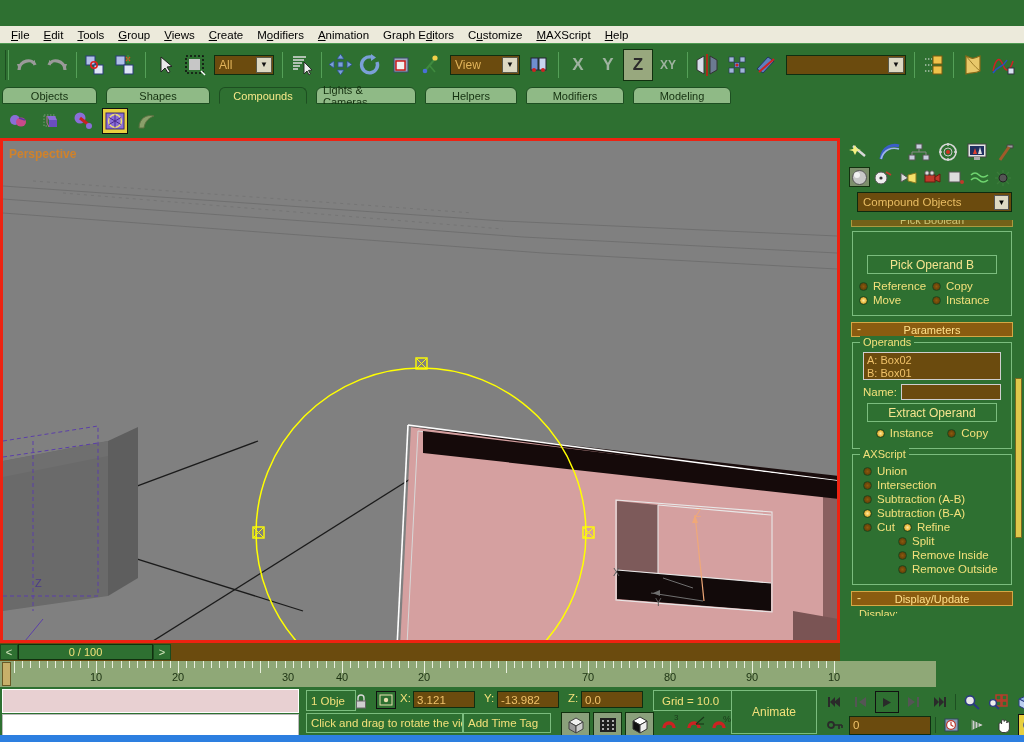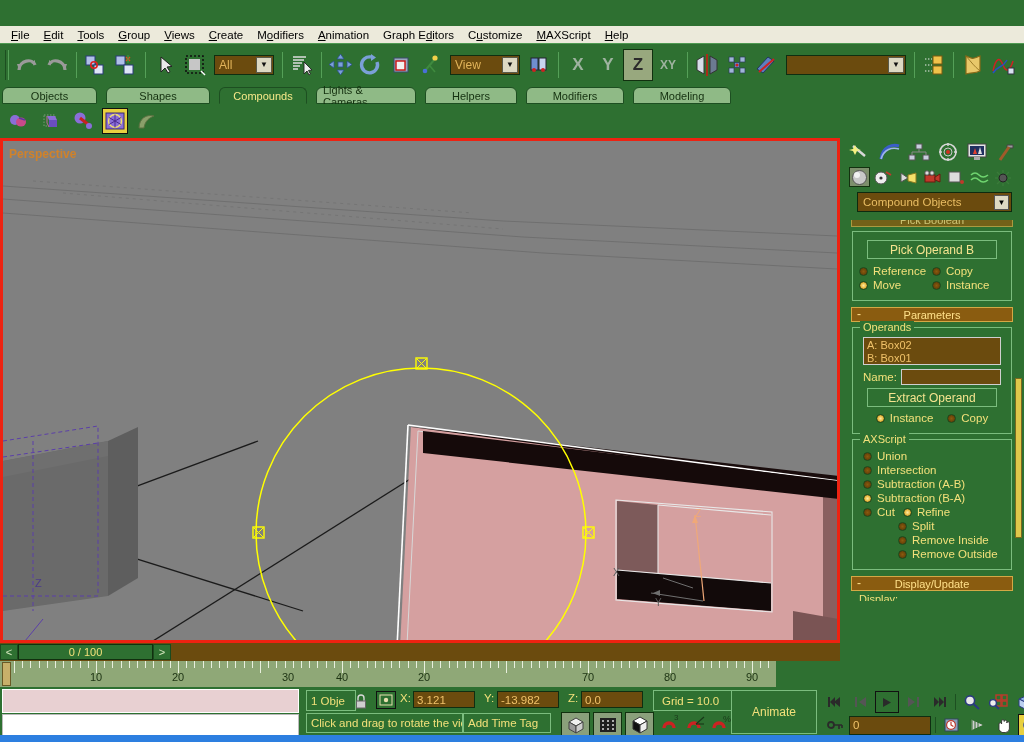--- a/index.html
+++ b/index.html
@@ -157,21 +157,21 @@
     position:absolute;left:0;top:643px;width:840px;height:18px;background:#6b4b0e;
     display:flex;align-items:center;
   }
   .tsl-arrow{ width:18px;height:16px;color:#d8e8c0;font-size:11px;display:flex;align-items:center;justify-content:center;
     background:#2e7031;border:1px solid #1b4a1e;}
   .tsl-field{
     width:135px;height:16px;background:#2e7031;border:1px solid #11300f;
     color:#f2e07a;font-size:11px;display:flex;align-items:center;justify-content:center;
   }
   .ruler{
-    position:absolute;left:0;top:661px;width:776px;height:26px;background:#8fa877;overflow:hidden;
+    position:absolute;left:0;top:661px;width:936px;height:26px;background:#8fa877;overflow:hidden;
   }
   .ruler .tick{position:absolute;top:0;width:1px;background:#e8efdd;}
   .ruler .lbl{position:absolute;top:10px;color:#1d3313;font-size:11px;transform:translateX(-50%);}
   .ruler .handle{position:absolute;left:2px;top:1px;width:9px;height:24px;background:#c8b06a;border:1px solid #6a5a26;}
 
   
   .bottom{
     position:absolute;left:0;top:687px;width:896px;height:55px;background:#2e7031;
   }
   .mx-listener{
@@ -682,21 +682,21 @@
     </div>
 
     <div class="cp-scrollarea">
 
       <div style="margin-top:-8px;">
         <div class="rollup-title" style="opacity:.75;">
           <span>Pick Boolean</span>
         </div>
       </div>
 
-      <div class="grp" style="margin-top:4px;padding-top:6px;">
+      <div class="grp" style="margin-top:4px;padding-top:21px;">
         <div class="btnw">
           <span>Pick Operand B</span>
         </div>
         <div style="display:flex;margin-top:4px;">
           <div style="flex:1">
             <div class="radio-row">
               <span class="rad"></span>
               <span class="rlabel">Reference</span>
             </div>
             <div class="radio-row">

